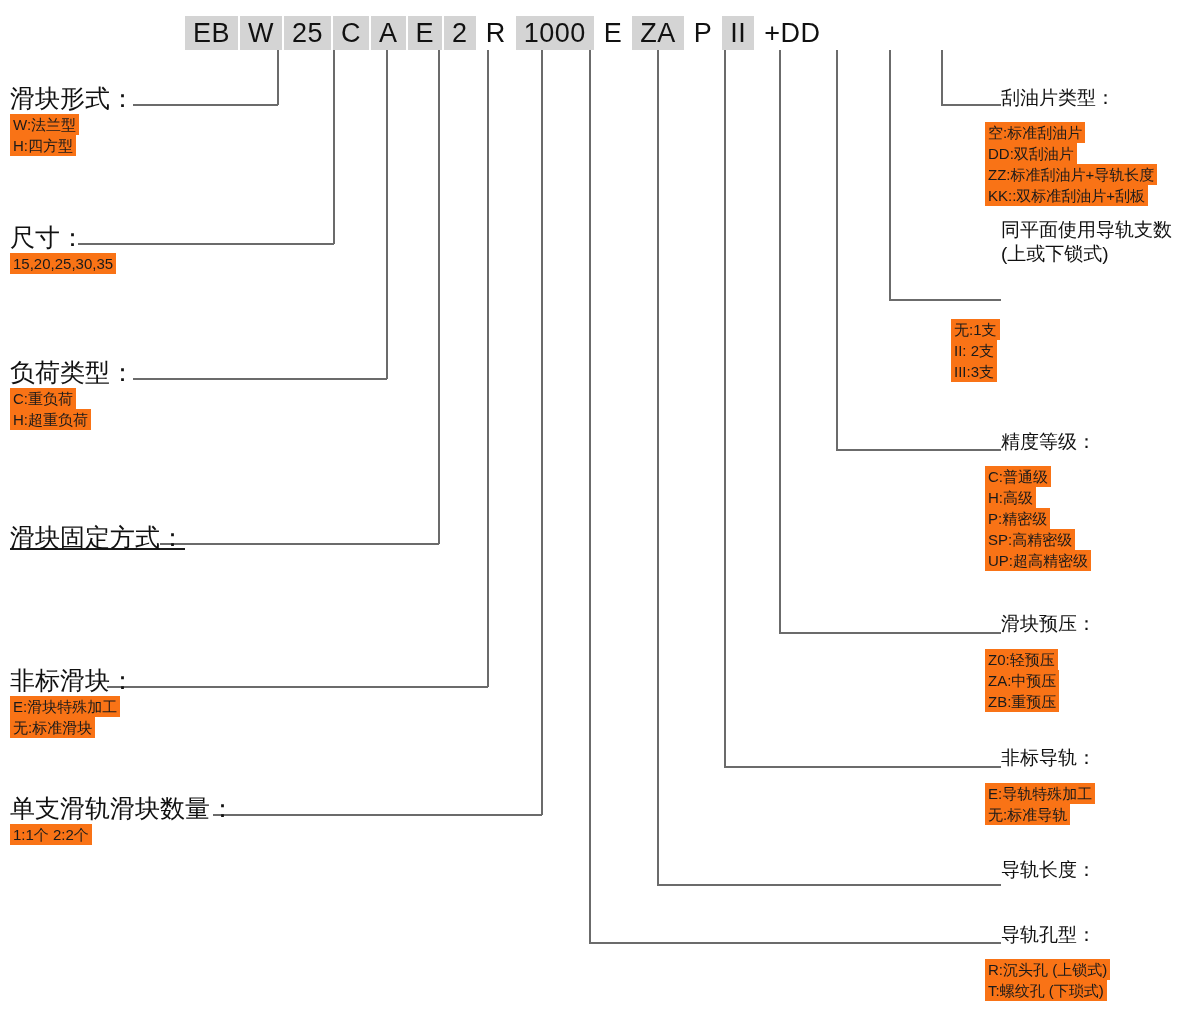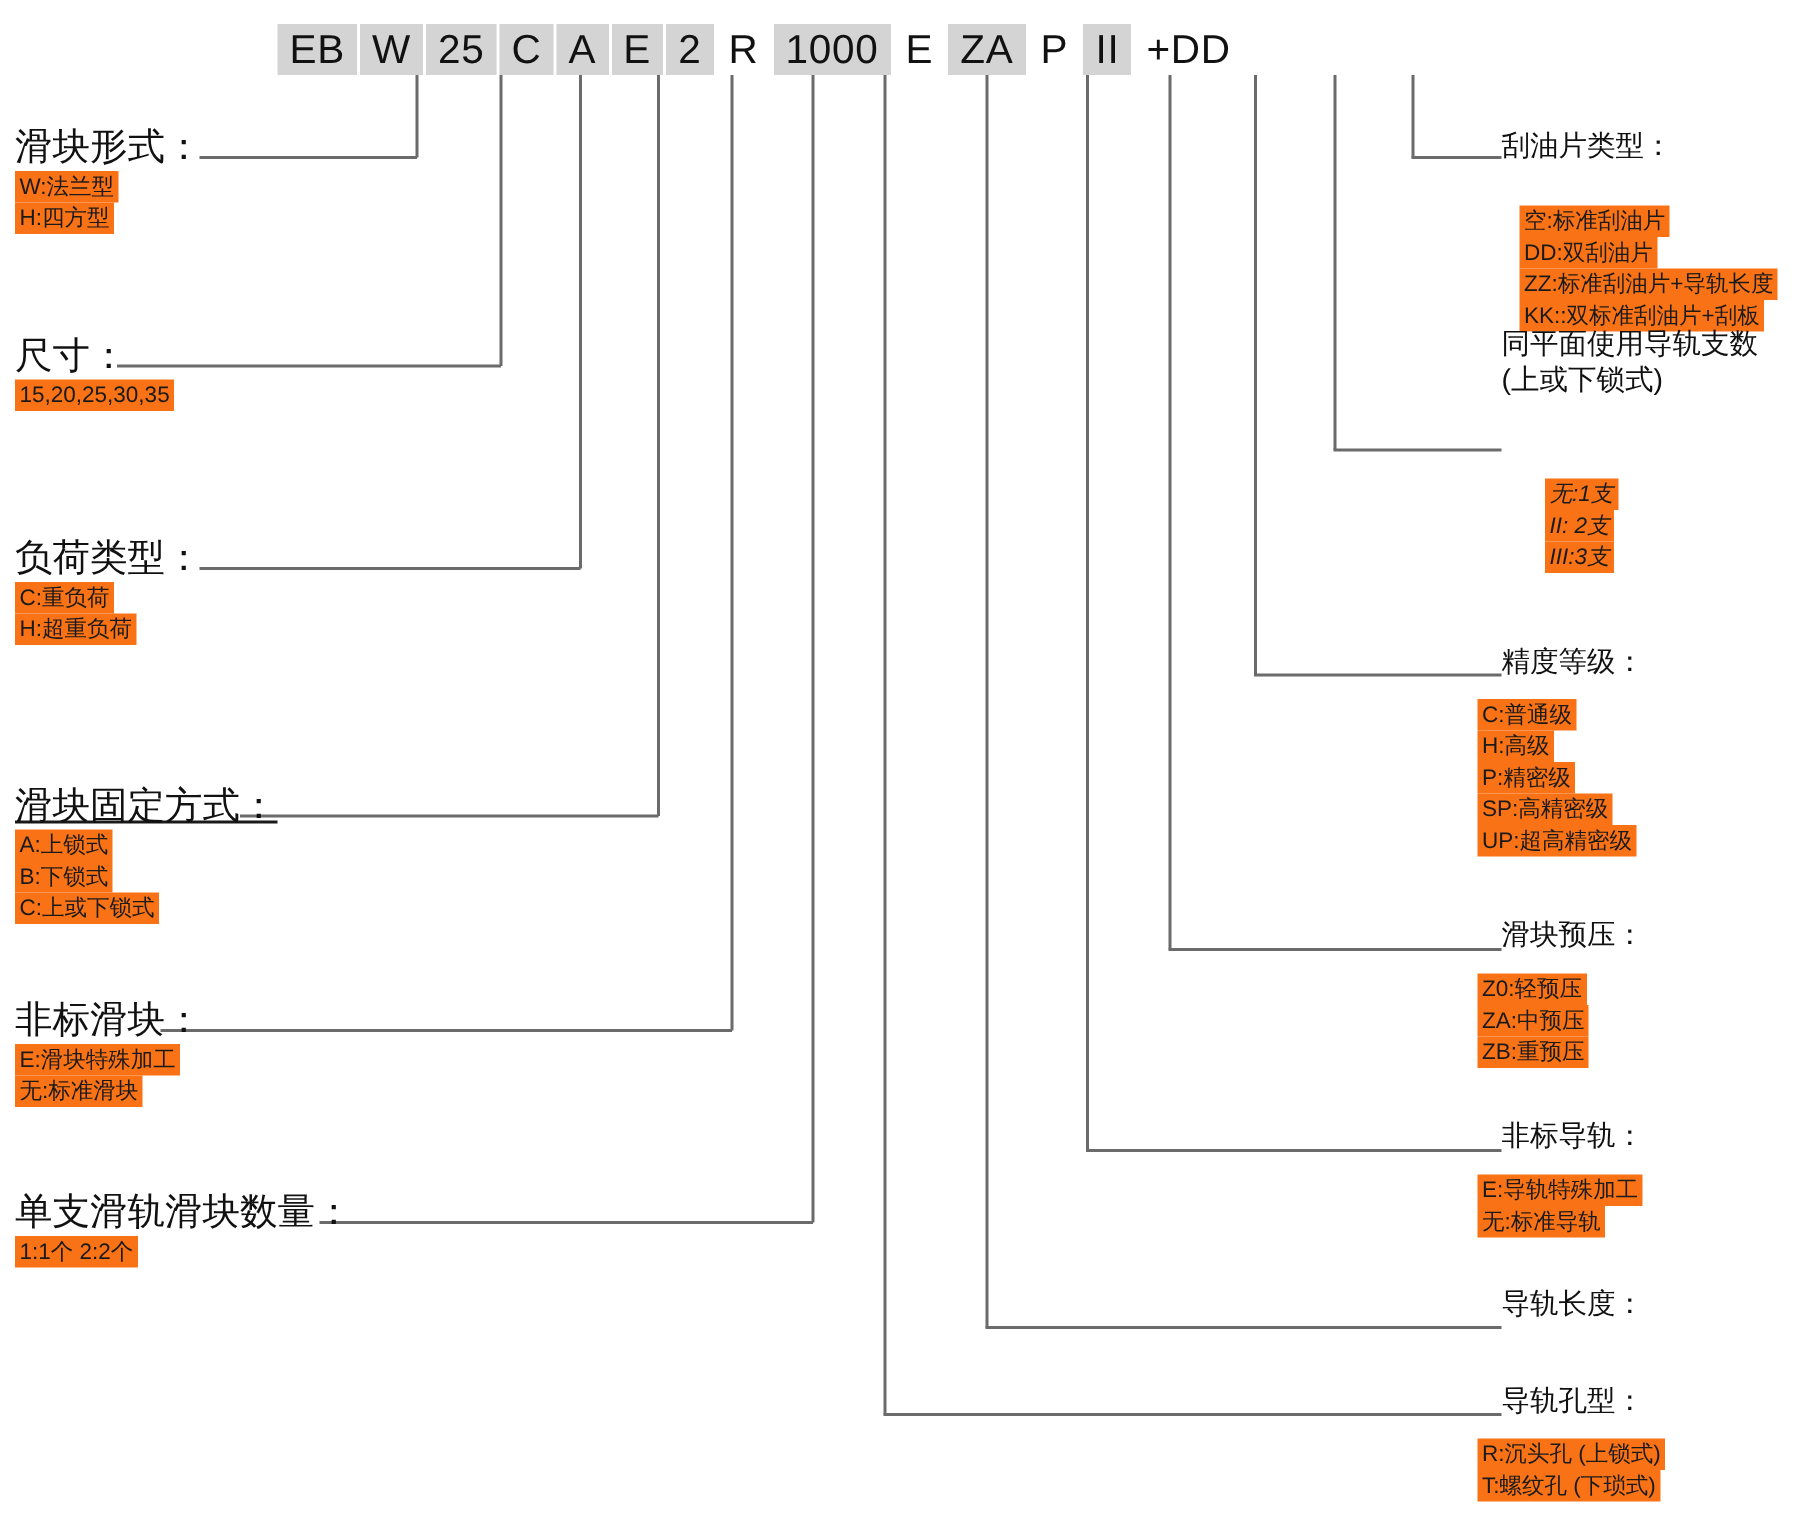--- a/index.html
+++ b/index.html
@@ -135,59 +135,54 @@
 <div class="block" style="left:10px;top:360px;">
   <div class="title">负荷类型：</div>
   <div class="opts">
     <div class="optline"><span class="opt">C:重负荷</span></div>
     <div class="optline"><span class="opt">H:超重负荷</span></div>
   </div>
 </div>
 
 <div class="block" style="left:10px;top:525px;text-decoration:underline;">
   <div class="title">滑块固定方式：</div>
-  <div class="opts">
-    <div class="optline"><span class="opt">A:上锁式</span></div>
-    <div class="optline"><span class="opt">B:下锁式</span></div>
-    <div class="optline"><span class="opt">C:上或下锁式</span></div>
-  </div>
 </div>
 
 <div class="block" style="left:10px;top:668px;">
   <div class="title">非标滑块：</div>
   <div class="opts">
     <div class="optline"><span class="opt">E:滑块特殊加工</span></div>
     <div class="optline"><span class="opt">无:标准滑块</span></div>
   </div>
 </div>
 
 <div class="block" style="left:10px;top:796px;">
   <div class="title">单支滑轨滑块数量：</div>
   <div class="opts">
     <div class="optline"><span class="opt">1:1个    2:2个</span></div>
   </div>
 </div>
 
 <div class="block rblock" style="left:1001px;top:86px;">
   <div class="title">刮油片类型：</div>
 </div>
-<div class="block rblock" style="left:985px;top:133px;margin-left:28px;">
+<div class="block rblock" style="left:985px;top:118px;">
   <div class="opts">
     <div class="optline"><span class="opt">空:标准刮油片</span></div>
     <div class="optline"><span class="opt">DD:双刮油片</span></div>
     <div class="optline"><span class="opt">ZZ:标准刮油片+导轨长度</span></div>
     <div class="optline"><span class="opt">KK::双标准刮油片+刮板</span></div>
   </div>
 </div>
 
 <div class="block rblock" style="left:1001px;top:218px;">
   <div class="title">同平面使用导轨支数</div>
   <div class="title">(上或下锁式)</div>
 </div>
-<div class="block rblock" style="left:1030px;top:315px;font-style:italic;">
+<div class="block rblock" style="left:951px;top:315px;">
   <div class="opts">
     <div class="optline"><span class="opt">无:1支</span></div>
     <div class="optline"><span class="opt">II: 2支</span></div>
     <div class="optline"><span class="opt">III:3支</span></div>
   </div>
 </div>
 
 <div class="block rblock" style="left:1001px;top:430px;">
   <div class="title">精度等级：</div>
 </div>

